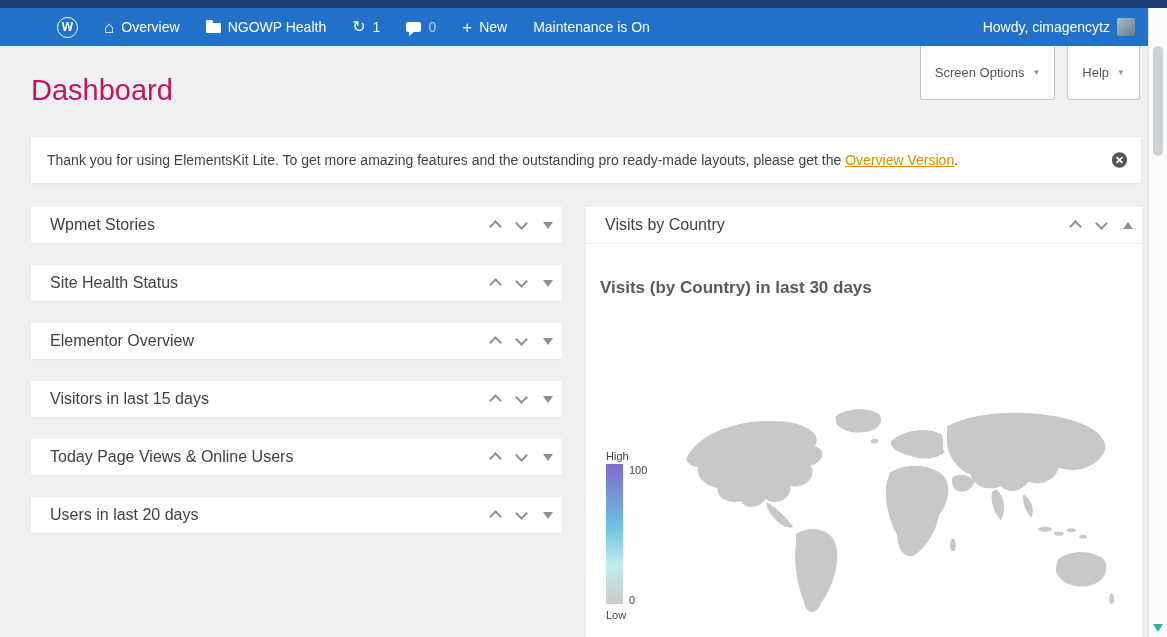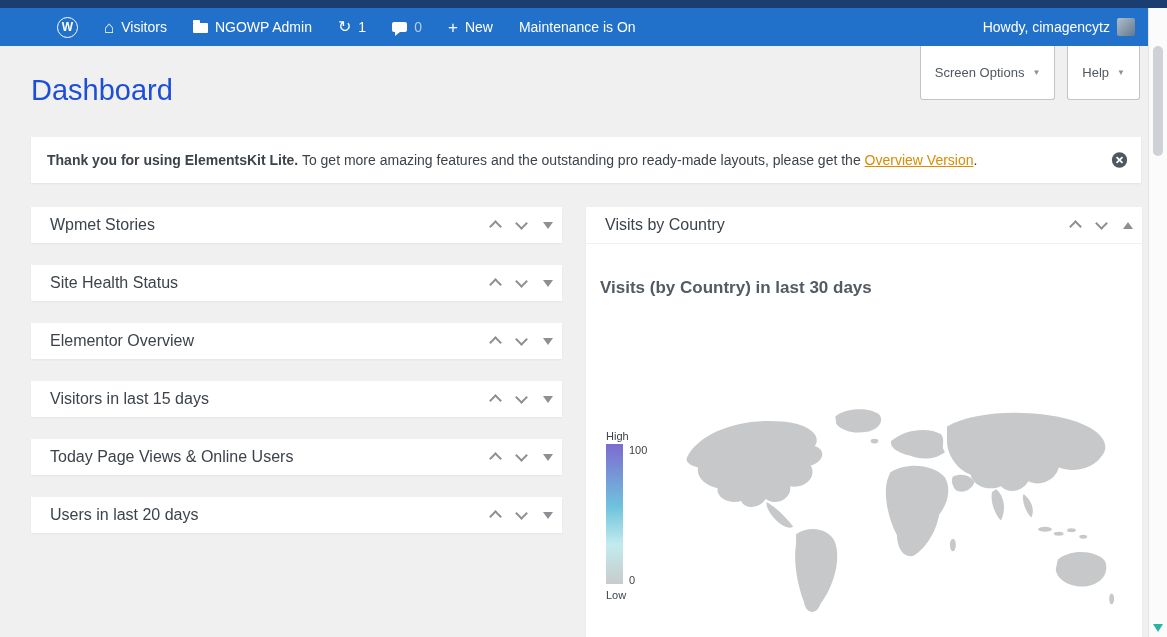--- a/index.html
+++ b/index.html
@@ -37,28 +37,28 @@
 
   
   .content { position:relative; padding:0 26px 0 31px; }
   .screen-meta { position:absolute; top:0; right:27px; display:flex; gap:12px; z-index:5; }
   .meta-btn {
     background:#fff; border:1px solid #c3c4c7; border-top:none; border-radius:0 0 3px 3px;
     height:54px; padding:0 14px; display:flex; align-items:center; gap:8px;
     font-size:13px; color:#50575e; cursor:pointer;
   }
   .meta-caret { font-size:8px; color:#8c8f94; }
-  .page-title { font-size:29px; font-weight:500; color:#1d4ed8; padding-top:28px; }
+  .page-title { font-size:29px; font-weight:500; color:#be185d; padding-top:28px; }
 
   .notice {
     background:#fff; margin-top:30px; padding:13px 44px 13px 16px;
     box-shadow:0 1px 2px rgba(0,0,0,.06); position:relative;
     font-size:14px; line-height:1.45; color:#3c434a;
   }
-  .notice b { font-weight:700;margin-top:16px; }
+  .notice b { font-weight:400;margin-top:16px; }
   .notice a { color:var(--link,#d98d00); text-decoration:underline; cursor:pointer; }
   .dismiss { position:absolute; right:13px; top:50%; transform:translateY(-50%); cursor:pointer; line-height:0; }
 
   .columns { display:flex; gap:24px; margin-top:24px; align-items:flex-start; }
   .col-left { width:531px; flex:none; }
   .col-right { flex:1; }
 
   .card { background:#fff; box-shadow:0 1px 2px rgba(0,0,0,.05); }
   .widget { margin-bottom:22px; }
   .widget-header {
@@ -70,21 +70,21 @@
   .chev { width:9px; height:9px; display:inline-block; }
   .chev-up   { border-top:2px solid #8c8f94; border-left:2px solid #8c8f94; transform:rotate(45deg); margin-top:3px; }
   .chev-down { border-bottom:2px solid #8c8f94; border-right:2px solid #8c8f94; transform:rotate(45deg); margin-bottom:3px; }
   .tri { width:0; height:0; display:inline-block; }
   .tri-down { border-left:5px solid transparent; border-right:5px solid transparent; border-top:7px solid #8c8f94; }
   .tri-up   { border-left:5px solid transparent; border-right:5px solid transparent; border-bottom:7px solid #8c8f94; }
 
   .visits-body { border-top:1px solid #f0f0f1; padding:16px 18px 0 14px; height:600px; }
   .chart-title { font-size:17px; color:#535b62; margin-top:18px;font-weight:bold; }
   .map-row { display:flex; margin-top:100px; gap:6px; align-items:flex-start; }
-  .legend { flex:none; margin-top:32px; font-size:11px; color:#3c434a; margin-left:6px; }
+  .legend { flex:none; margin-top:52px; font-size:11px; color:#3c434a; margin-left:6px; }
   .legend-mid { display:flex; gap:6px; margin-top:2px; }
   .legend-bar { width:17px; height:140px;
     background:linear-gradient(180deg,#7d6bd0 0%,#6fc3dd 45%,#c2ebf0 72%,#c9cbcb 100%); }
   .legend-scale { display:flex; flex-direction:column; justify-content:space-between; height:142px; }
   .legend-low { margin-top:3px; }
   .map { flex:1; height:245px; margin-top:0; }
   .map path, .map ellipse { fill:var(--map-fill,#c6c8ca); }
 
   
   .scrollbar { position:absolute; top:8px; right:0; bottom:0; width:19px;
@@ -99,25 +99,25 @@
 <body>
 
 <div class="top-strip"></div>
 
 <div class="admin-bar">
   <div class="ab-item">
     <span class="wp-logo">W</span>
   </div>
   <div class="ab-item">
     <span class="home-glyph">⌂</span>
-    <span>Visitors</span>
+    <span>Overview</span>
   </div>
   <div class="ab-item">
     <span class="folder-icon"></span>
-    <span>NGOWP Admin</span>
+    <span>NGOWP Health</span>
   </div>
   <div class="ab-item">
     <span class="refresh-glyph">↻</span>
     <span>1</span>
   </div>
   <div class="ab-item">
     <span class="comment-icon"></span>
     <span class="muted-count">0</span>
   </div>
   <div class="ab-item">

